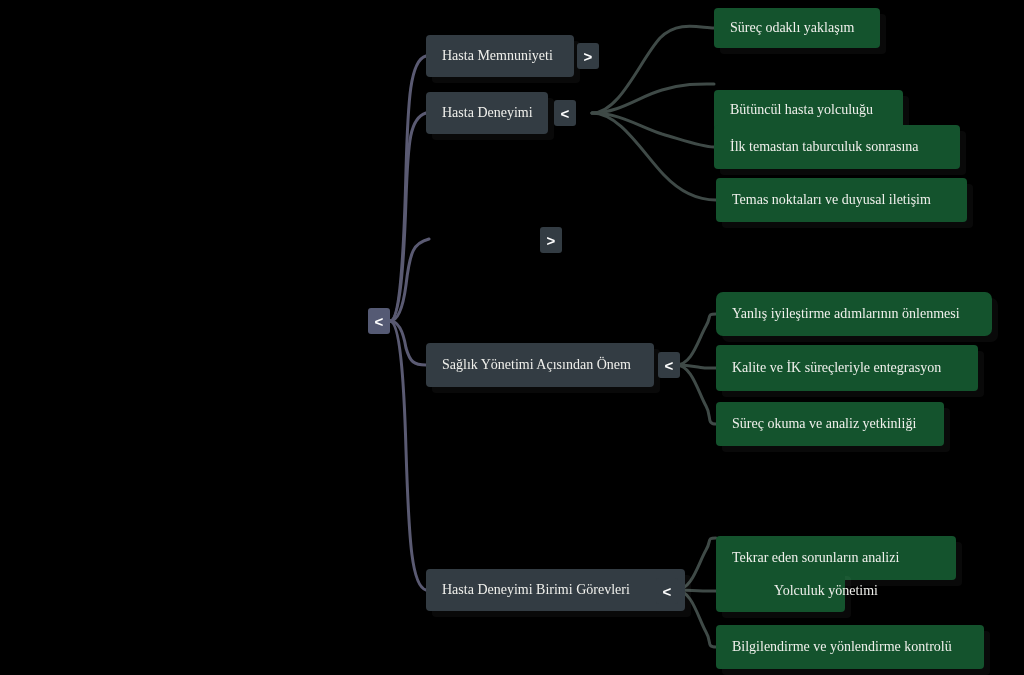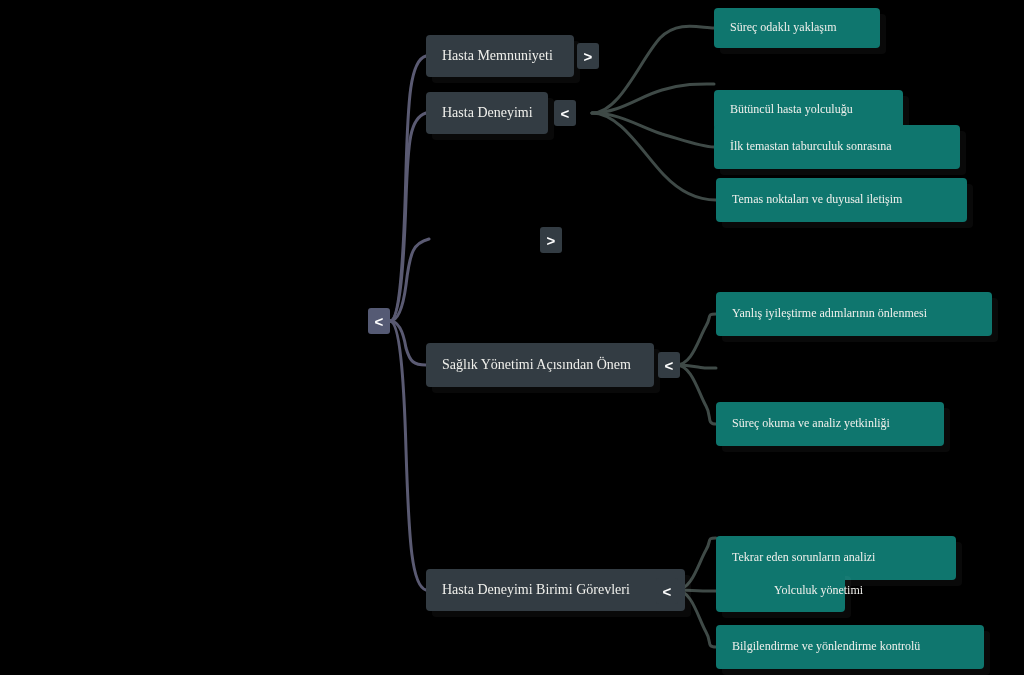--- a/index.html
+++ b/index.html
@@ -40,22 +40,22 @@
   .node-root {
     background: #555a74;
     font-size: 14.5px;
     border-radius: 5px;
   }
   .node-branch {
     background: #333c43;
     font-size: 14px;
   }
   .node-leaf {
-    background: #0f766e;
-    font-size: 12px;
+    background: #14532d;
+    font-size: 14px;
   }
   .toggle {
     position: absolute;
     width: 22px;
     height: 26px;
     display: flex;
     align-items: center;
     justify-content: center;
     color: #ffffff;
     font-size: 15px;
@@ -125,22 +125,25 @@
   <div class="node node-leaf" style="left:714px; top:64px; width:189px; height:40px;margin-top:26px;">
     <span class="label">Bütüncül hasta yolculuğu</span>
   </div>
   <div class="node node-leaf" style="left:714px; top:125px; width:246px; height:44px;">
     <span class="label">İlk temastan taburculuk sonrasına</span>
   </div>
   <div class="node node-leaf" style="left:716px; top:178px; width:251px; height:44px;">
     <span class="label">Temas noktaları ve duyusal iletişim</span>
   </div>
 
-  <div class="node node-leaf" style="left:716px; top:292px; width:276px; height:44px;">
+  <div class="node node-leaf" style="left:716px; top:292px; width:276px; height:44px;border-radius:7px;">
     <span class="label">Yanlış iyileştirme adımlarının önlenmesi</span>
+  </div>
+  <div class="node node-leaf" style="left:716px; top:345px; width:262px; height:46px;">
+    <span class="label">Kalite ve İK süreçleriyle entegrasyon</span>
   </div>
   <div class="node node-leaf" style="left:716px; top:402px; width:228px; height:44px;">
     <span class="label">Süreç okuma ve analiz yetkinliği</span>
   </div>
 
   <div class="node node-leaf" style="left:716px; top:536px; width:240px; height:44px;">
     <span class="label">Tekrar eden sorunların analizi</span>
   </div>
   <div class="node node-leaf" style="left:716px; top:570px; width:129px; height:42px;padding-left:42px;">
     <span class="label">Yolculuk yönetimi</span>

